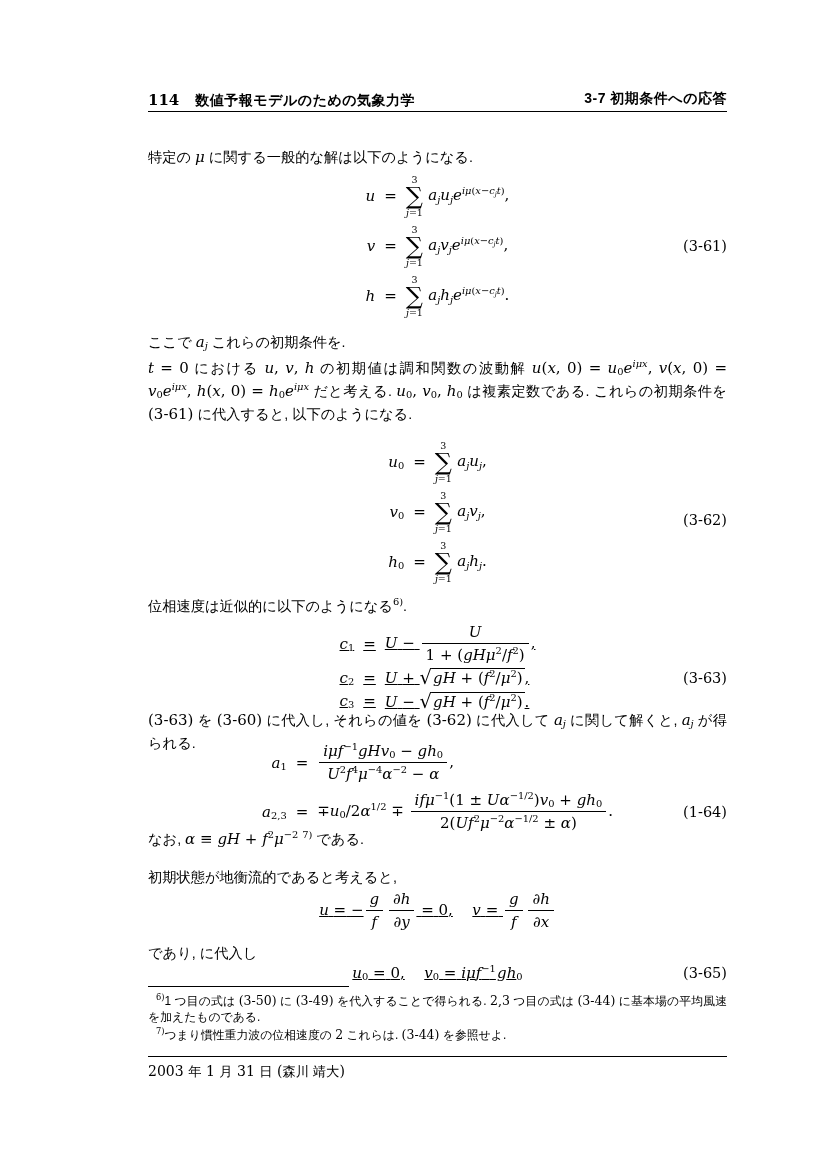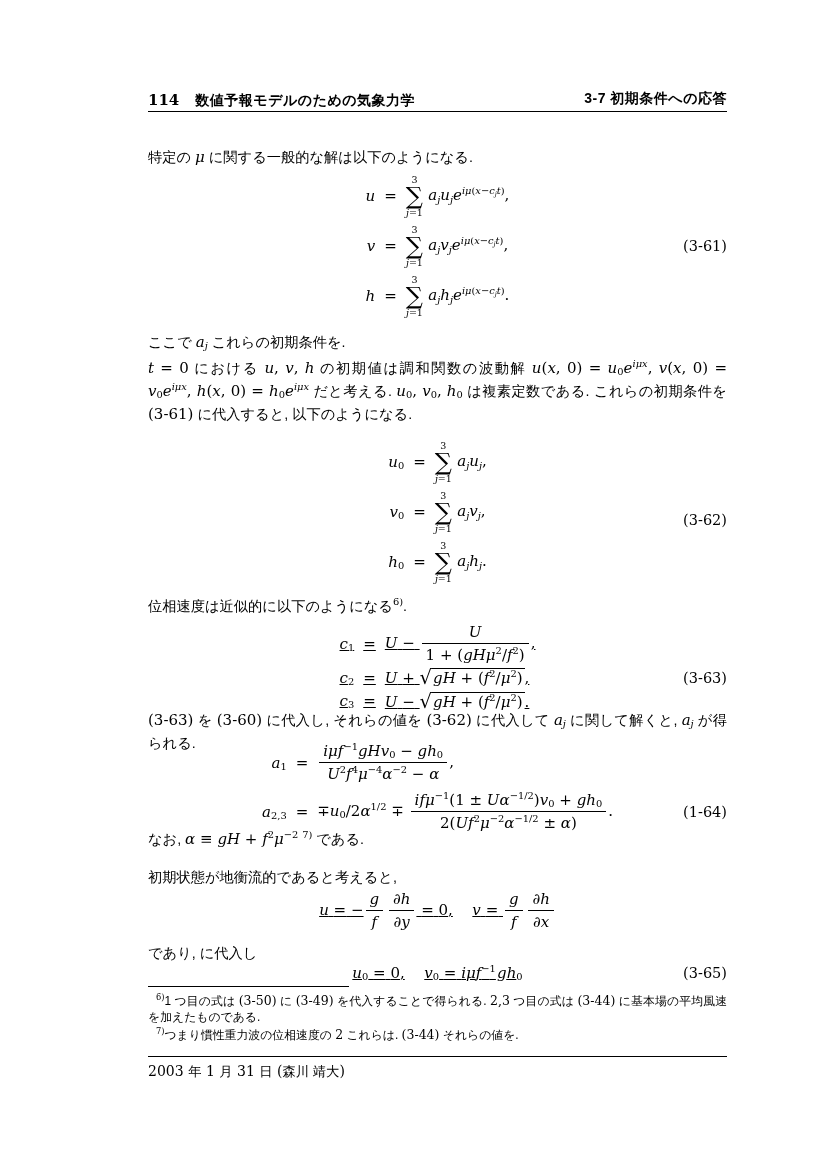--- a/index.html
+++ b/index.html
@@ -210,20 +210,20 @@
             <div class="eqc"><span class="mi">u</span><sub><span class="mr">0</span></sub><span class="mr"> </span><span class="mr">=</span><span class="mr"> </span><span class="mr">0</span><span class="mr">,</span><span class="gap" style="width: 1.3em;"></span><span class="mi">v</span><sub><span class="mr">0</span></sub><span class="mr"> </span><span class="mr">=</span><span class="mr"> </span><span class="mi">i</span><span class="mi">μ</span><span class="mi">f</span><sup><span class="mr">−</span><span class="mr">1</span></sup><span class="gap" style="width: 0.08em;"></span><span class="mi">g</span><span class="mi">h</span><sub><span class="mr">0</span></sub></div>
           </div>
         </div>
         <span class="eqtag" style="top: 11px; margin-left: 20px;">(3-65)</span>
       </div>
 
     <div class="fnrule"></div>
 
     <p class="fn" style="top:993px"><sup><span class="mr">6</span><span class="mr">)</span></sup><span class="jp">1 つ目の式は </span><span class="mr">(</span><span class="mr">3</span><span class="mr">-</span><span class="mr">5</span><span class="mr">0</span><span class="mr">)</span><span class="jp"> に </span><span class="mr">(</span><span class="mr">3</span><span class="mr">-</span><span class="mr">4</span><span class="mr">9</span><span class="mr">)</span><span class="jp"> を代入することで得られる. </span><span class="mr">2</span><span class="mr">,</span><span class="mr">3</span><span class="jp"> つ目の式は </span><span class="mr">(</span><span class="mr">3</span><span class="mr">-</span><span class="mr">4</span><span class="mr">4</span><span class="mr">)</span><span class="jp"> に基本場の平均風速を加えたものである.</span></p>
 
-    <p class="fn" style="top:1027px"><sup><span class="mr">7</span><span class="mr">)</span></sup><span class="jp">つまり慣性重力波の位相速度の </span><span class="mr">2</span><span class="jp"> これらは. </span><span class="mr">(</span><span class="mr">3</span><span class="mr">-</span><span class="mr">4</span><span class="mr">4</span><span class="mr">)</span><span class="jp"> それらの値を.</span></p>
+    <p class="fn" style="top:1027px"><sup><span class="mr">7</span><span class="mr">)</span></sup><span class="jp">つまり慣性重力波の位相速度の </span><span class="mr">2</span><span class="jp"> これらは. </span><span class="mr">(</span><span class="mr">3</span><span class="mr">-</span><span class="mr">4</span><span class="mr">4</span><span class="mr">)</span><span class="jp"> を参照せよ.</span></p>
 
   </main>
 
   <div class="ftrule"></div>
   <footer class="pgfoot"><span class="mr">2</span><span class="mr">0</span><span class="mr">0</span><span class="mr">3</span><span class="mr"> </span><span class="jp">年</span><span class="mr"> </span><span class="mr">1</span><span class="mr"> </span><span class="jp">月</span><span class="mr"> </span><span class="mr">3</span><span class="mr">1</span><span class="mr"> </span><span class="jp">日</span><span class="mr"> </span><span class="mr">(</span><span class="jp">森川 靖大</span><span class="mr">)</span></footer>
 
 </div>
 
 </body></html>

